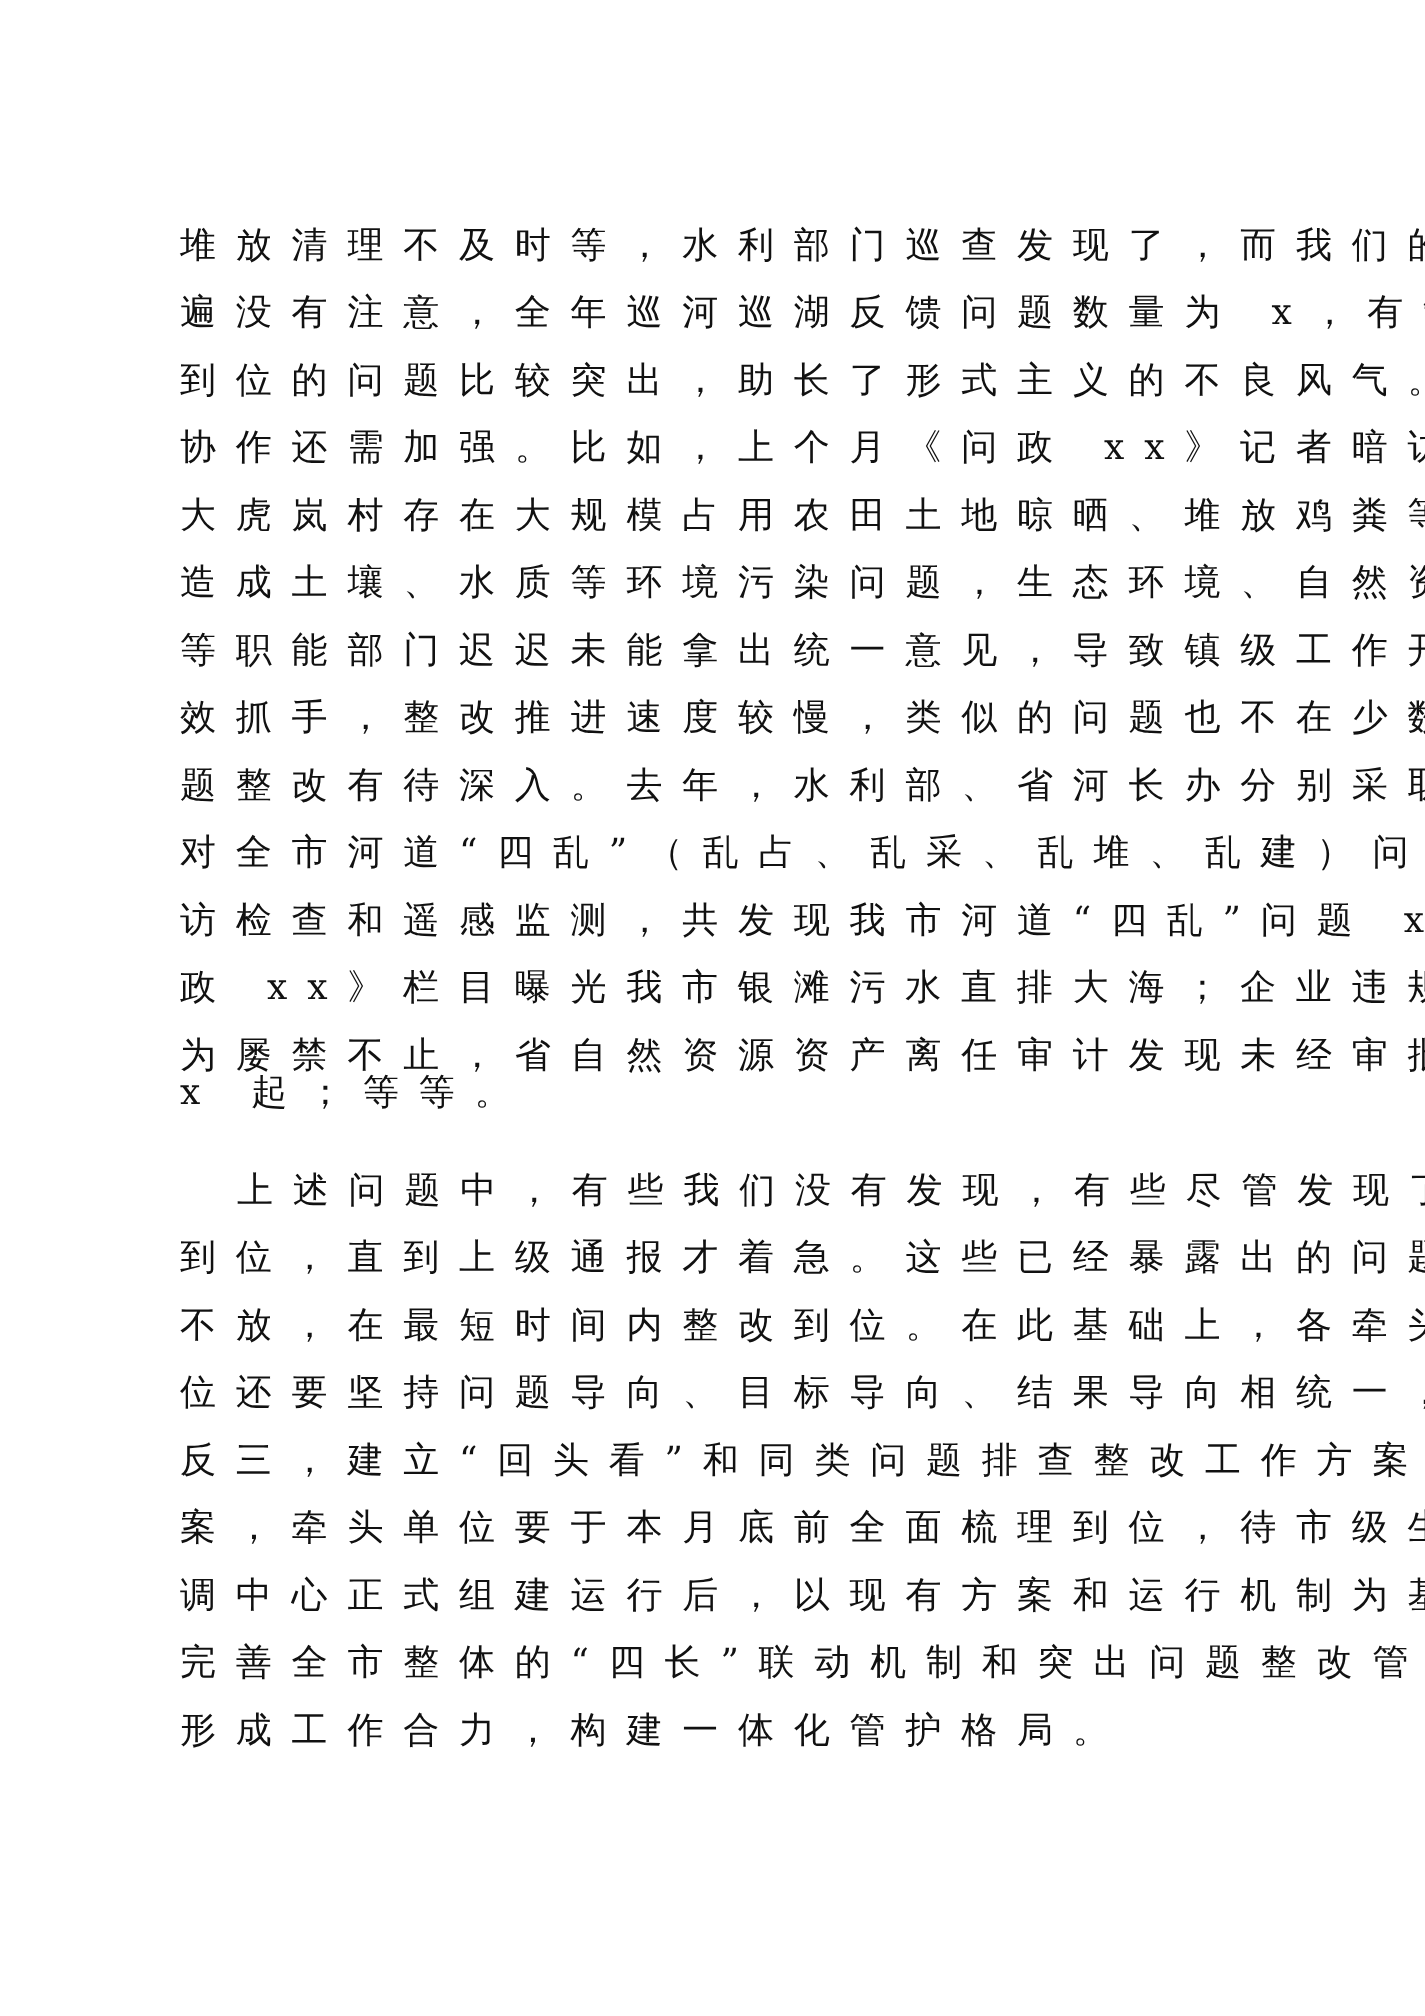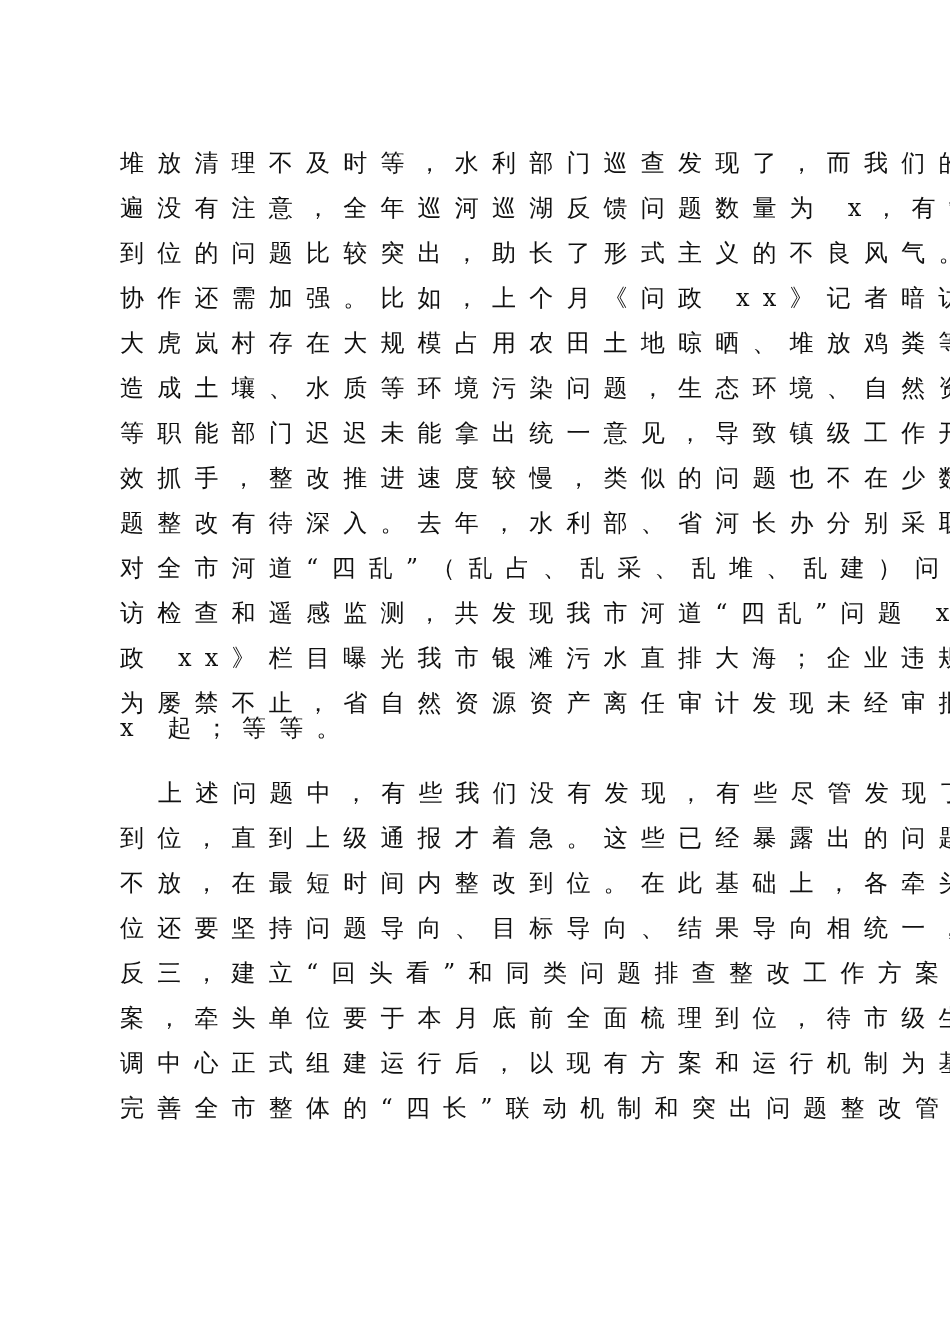--- a/index.html
+++ b/index.html
@@ -41,13 +41,14 @@
   <div class="line" style="top:713px">x 起；等等。</div>
 
   <div class="line indent" style="top:778px">上述问题中，有些我们没有发现，有些尽管发现了但未整改</div>
   <div class="line" style="top:823px">到位，直到上级通报才着急。这些已经暴露出的问题必须紧盯</div>
   <div class="line" style="top:868px">不放，在最短时间内整改到位。在此基础上，各牵头和责任单</div>
   <div class="line" style="top:913px">位还要坚持问题导向、目标导向、结果导向相统一，注重举一</div>
   <div class="line" style="top:958px">反三，建立“回头看”和同类问题排查整改工作方案，相关方</div>
   <div class="line" style="top:1003px">案，牵头单位要于本月底前全面梳理到位，待市级生态文明协</div>
   <div class="line" style="top:1048px">调中心正式组建运行后，以现有方案和运行机制为基础，健全</div>
   <div class="line" style="top:1093px">完善全市整体的“四长”联动机制和突出问题整改管护计划，</div>
+  <div class="line" style="top:1138px">形成工作合力，构建一体化管护格局。</div>
 </div>
 
 </body></html>

